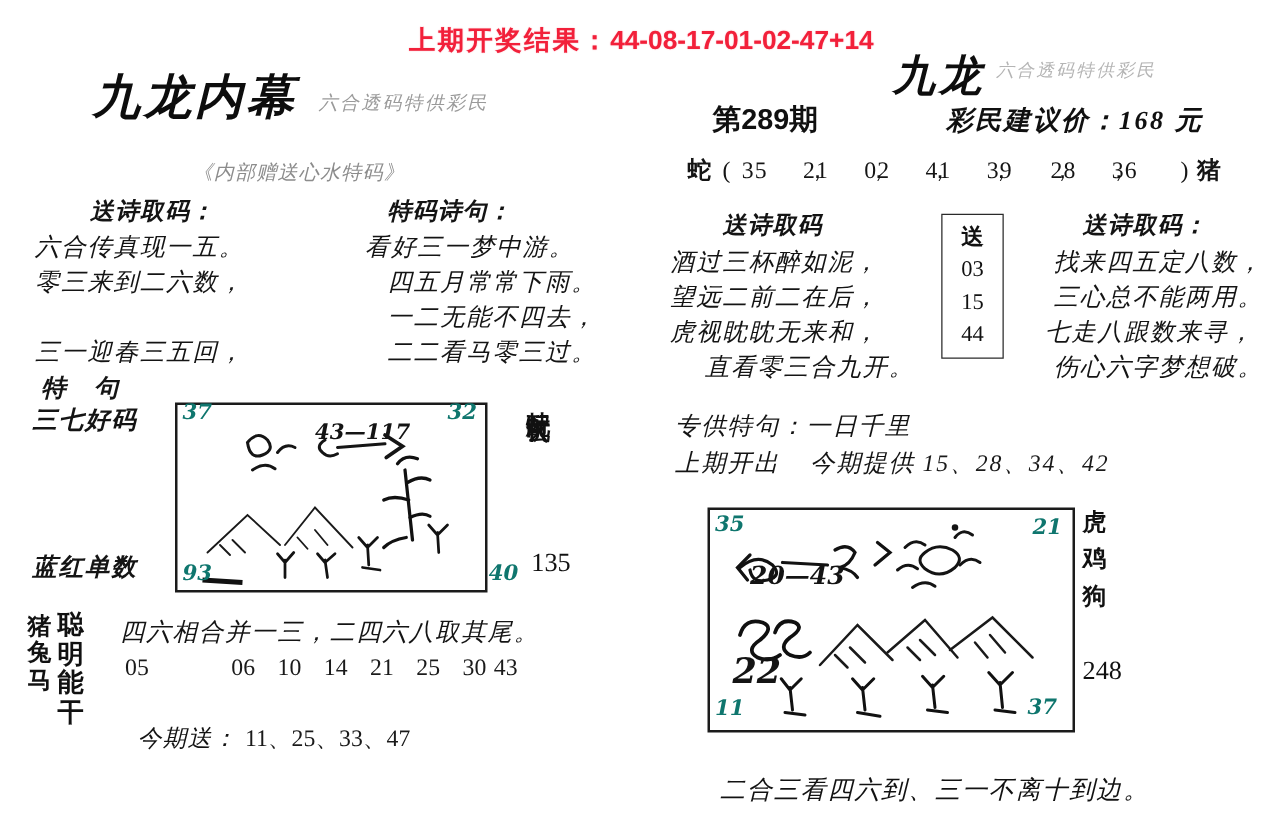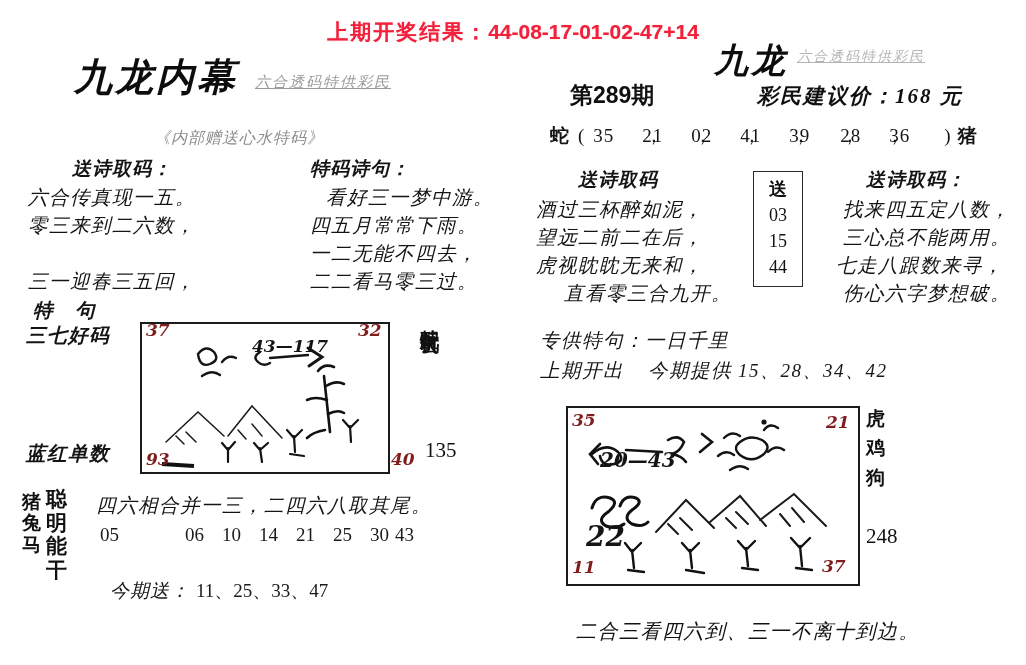--- a/index.html
+++ b/index.html
@@ -42,21 +42,20 @@
     font-size: 38px;
     letter-spacing: 3px;
   }
   .brush-title.small { font-size: 34px; }
   .faint-sub {
     font-family: "Liberation Serif", serif;
     font-style: italic;
     color: #9a9a9a;
     font-size: 15px;
     letter-spacing: 2px;
-    text-decoration: underline;
   }
 
   .center-sub {
     font-family: "Liberation Serif", serif;
     font-style: italic;
     color: #8c8c8c;
     font-size: 16px;
     letter-spacing: 1px;
   }
 
@@ -133,21 +132,21 @@
   .sketchbox {
     border: 2px solid #1b1b1b;
     background: #fff;
   }
   .corner {
     position: absolute;
     font-family: "DejaVu Serif", serif;
     font-style: italic;
     font-weight: bold;
     font-size: 17px;
-    color: #7f1d1d;
+    color: #0f766e;
   }
   .scribble {
     position: absolute;
     font-family: "DejaVu Serif", serif;
     font-style: italic;
     font-weight: bold;
     color: #141414;
   }
   svg { display:block; }
 
@@ -186,21 +185,21 @@
 
   <div class="abs ink head" style="left:72px; top:156px;">送诗取码：</div>
   <div class="abs ink poem-line" style="left:28px; top:184px;">六合传真现一五。</div>
   <div class="abs ink poem-line" style="left:28px; top:212px;">零三来到二六数，</div>
   <div class="abs ink poem-line" style="left:28px; top:268px;">三一迎春三五回，</div>
   <div class="abs ink poem-line heavy" style="left:33px; top:297px;">特　句</div>
   <div class="abs ink poem-line heavy" style="left:26px; top:322px;">三七好码</div>
   <div class="abs ink poem-line heavy" style="left:26px; top:440px;">蓝红单数</div>
 
   <div class="abs ink head" style="left:310px; top:156px;">特码诗句：</div>
-  <div class="abs ink poem-line" style="left:326px; top:184px;text-align:right;">看好三一梦中游。</div>
+  <div class="abs ink poem-line" style="left:292px; top:184px;text-align:right;">看好三一梦中游。</div>
   <div class="abs ink poem-line" style="left:310px; top:212px;">四五月常常下雨。</div>
   <div class="abs ink poem-line" style="left:310px; top:240px;">一二无能不四去，</div>
   <div class="abs ink poem-line" style="left:310px; top:268px;">二二看马零三过。</div>
 
   <div class="abs sketchbox" style="left:140px; top:322px; width:246px; height:148px;">
     <svg width="246" height="148" viewBox="0 0 246 148">
       <g stroke="#151515" fill="none" stroke-linecap="round" stroke-width="2.4">
         <path d="M56 30 q8 -10 16 -2 q6 8 -4 12 q-10 4 -12 -10"></path>
         <path d="M80 38 q6 -8 14 -4"></path>
         <path d="M60 52 q10 -7 18 -1"></path>

